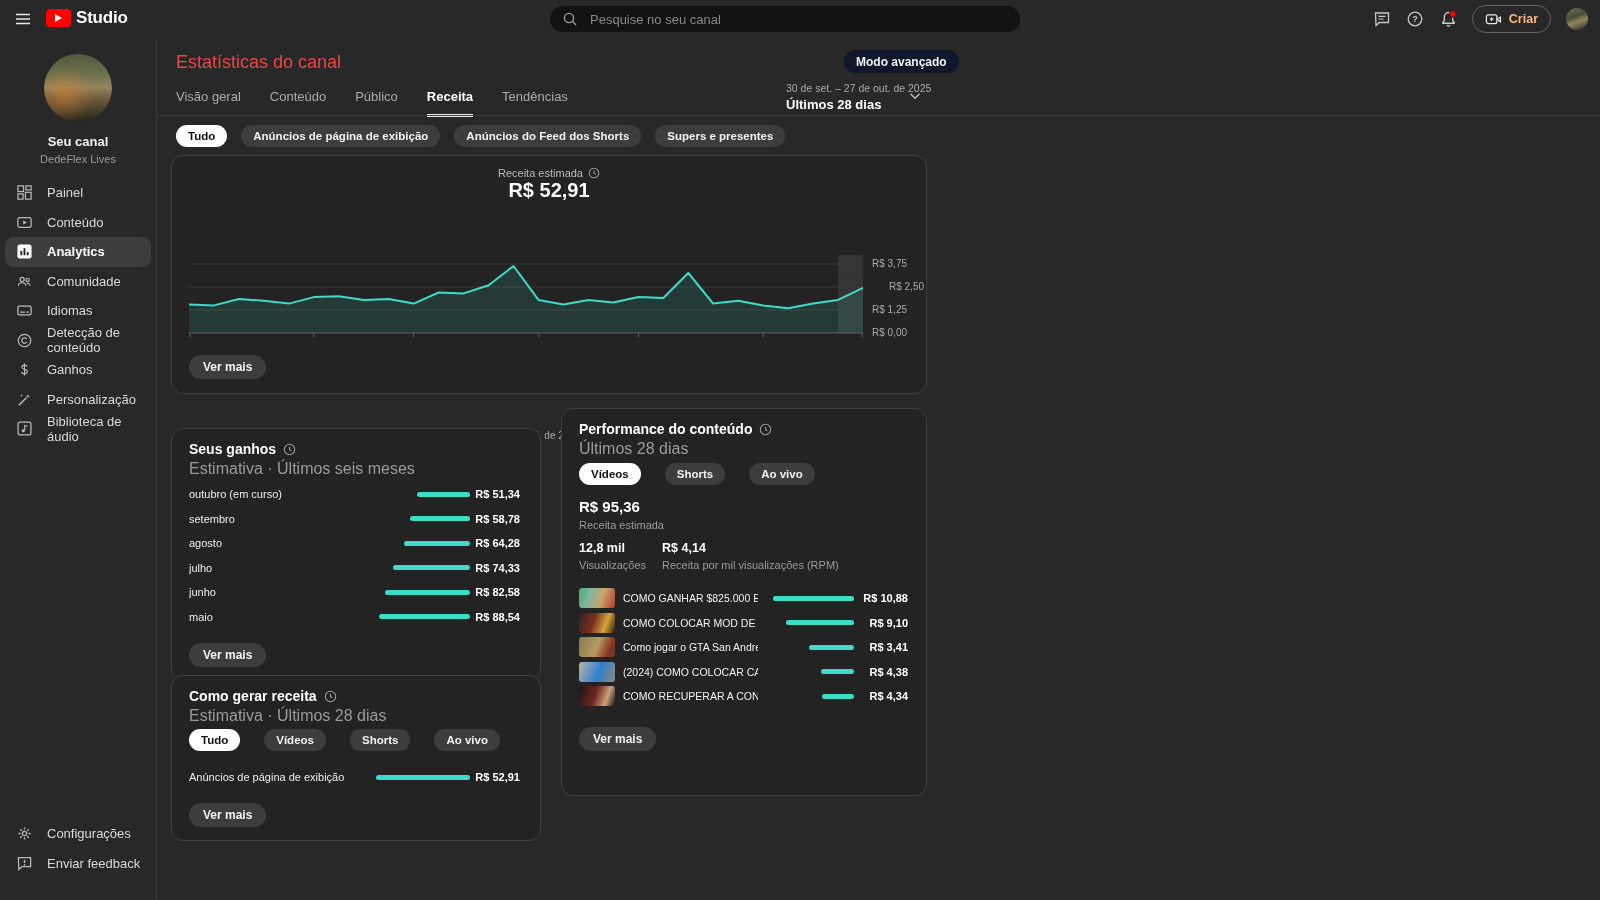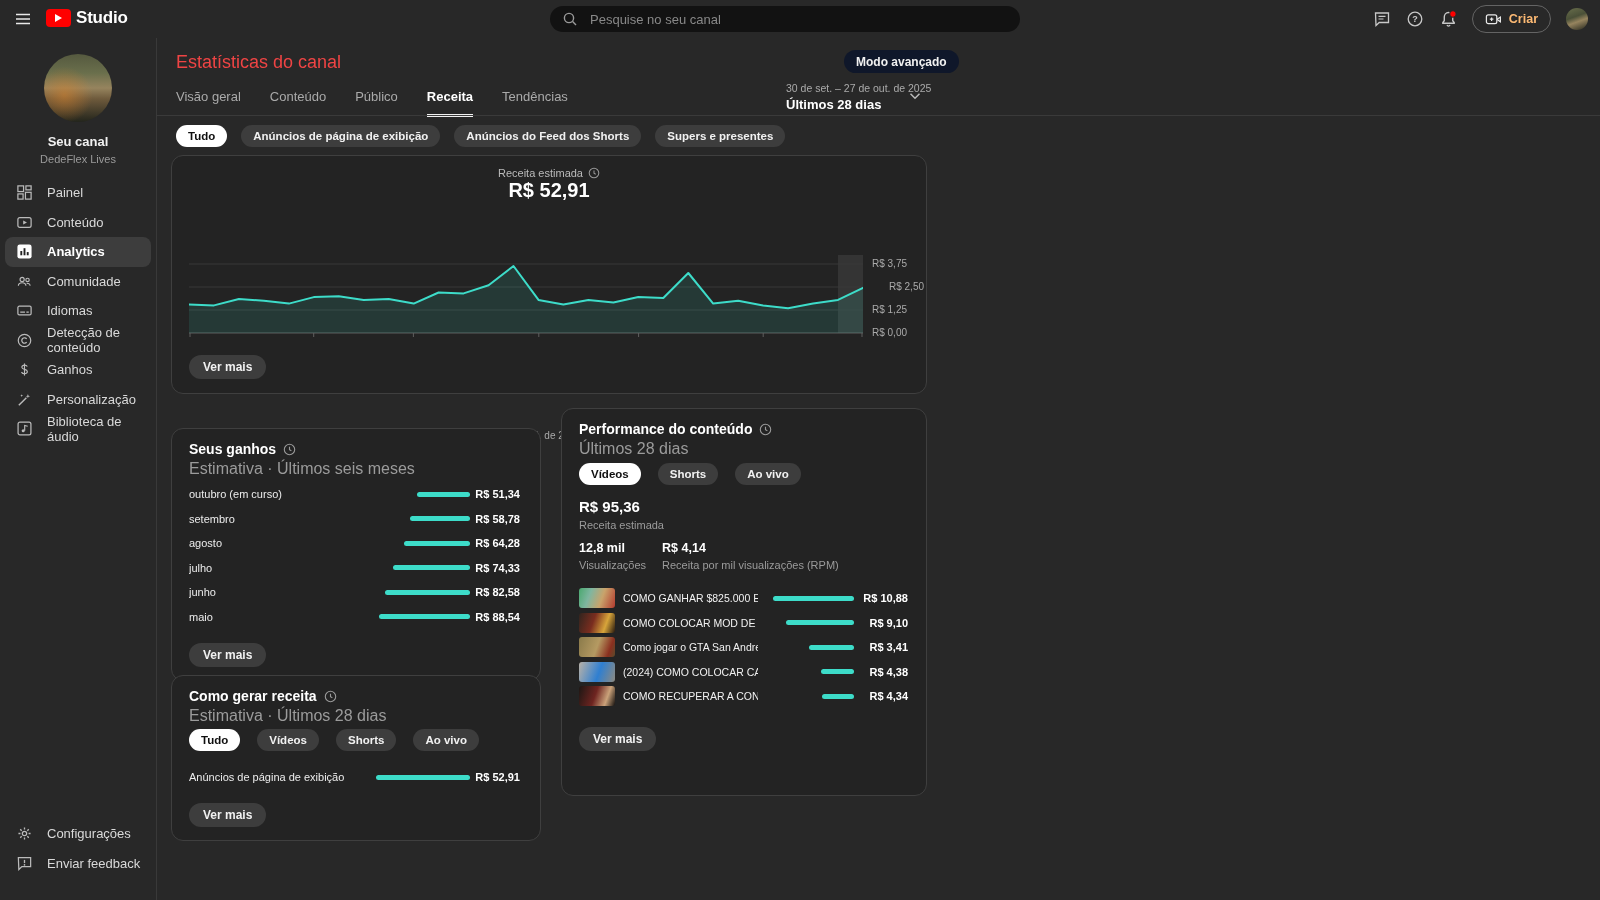--- a/index.html
+++ b/index.html
@@ -76,21 +76,21 @@
   #earnings-card{left:15px;top:390px;width:370px;height:253px;text-decoration:underline;}
   #monetize-card{left:15px;top:637px;width:370px;height:166px;}
   #perf-card{left:405px;top:370px;width:366px;height:388px;}
   .pad-head{position:absolute;left:17px;top:12px;right:17px;}
   .hrow{display:flex;align-items:center;height:24.5px;}
   .hrow .hlabel{flex:1;font-size:11px;color:#ececec;white-space:nowrap;overflow:hidden;}
   .barbox{width:100px;display:flex;justify-content:flex-end;}
   .hbar{height:5px;border-radius:3px;background:#3ddcc9;}
   .hval{width:50px;text-align:right;font-size:11px;font-weight:bold;color:#fff;}
   .rows{position:absolute;left:17px;right:20px;}
-  .chipset{position:absolute;left:17px;display:flex;gap:17px;}
+  .chipset{position:absolute;left:17px;display:flex;gap:24px;}
   .big-metric{font-size:15px;font-weight:bold;color:#fff;}
   .metric-sub{font-size:11px;color:#9b9b9b;margin-top:4px;}
   .stats{position:absolute;left:17px;top:132px;display:flex;gap:16px;}
   .stat-v{font-size:12.5px;font-weight:bold;color:#fff;}
   .stat-l{font-size:11px;color:#9b9b9b;margin-top:4px;white-space:nowrap;}
   .vrow{display:flex;align-items:center;height:24.5px;gap:8px;}
   .vthumb{width:36px;height:20px;border-radius:3px;flex:none;}
   .vtitle{flex:1;font-size:10.5px;color:#f1f1f1;white-space:nowrap;overflow:hidden;}
   .vbarbox{width:88px;display:flex;justify-content:flex-end;flex:none;}
   .vval{width:46px;text-align:right;font-size:11px;font-weight:bold;color:#fff;flex:none;}

